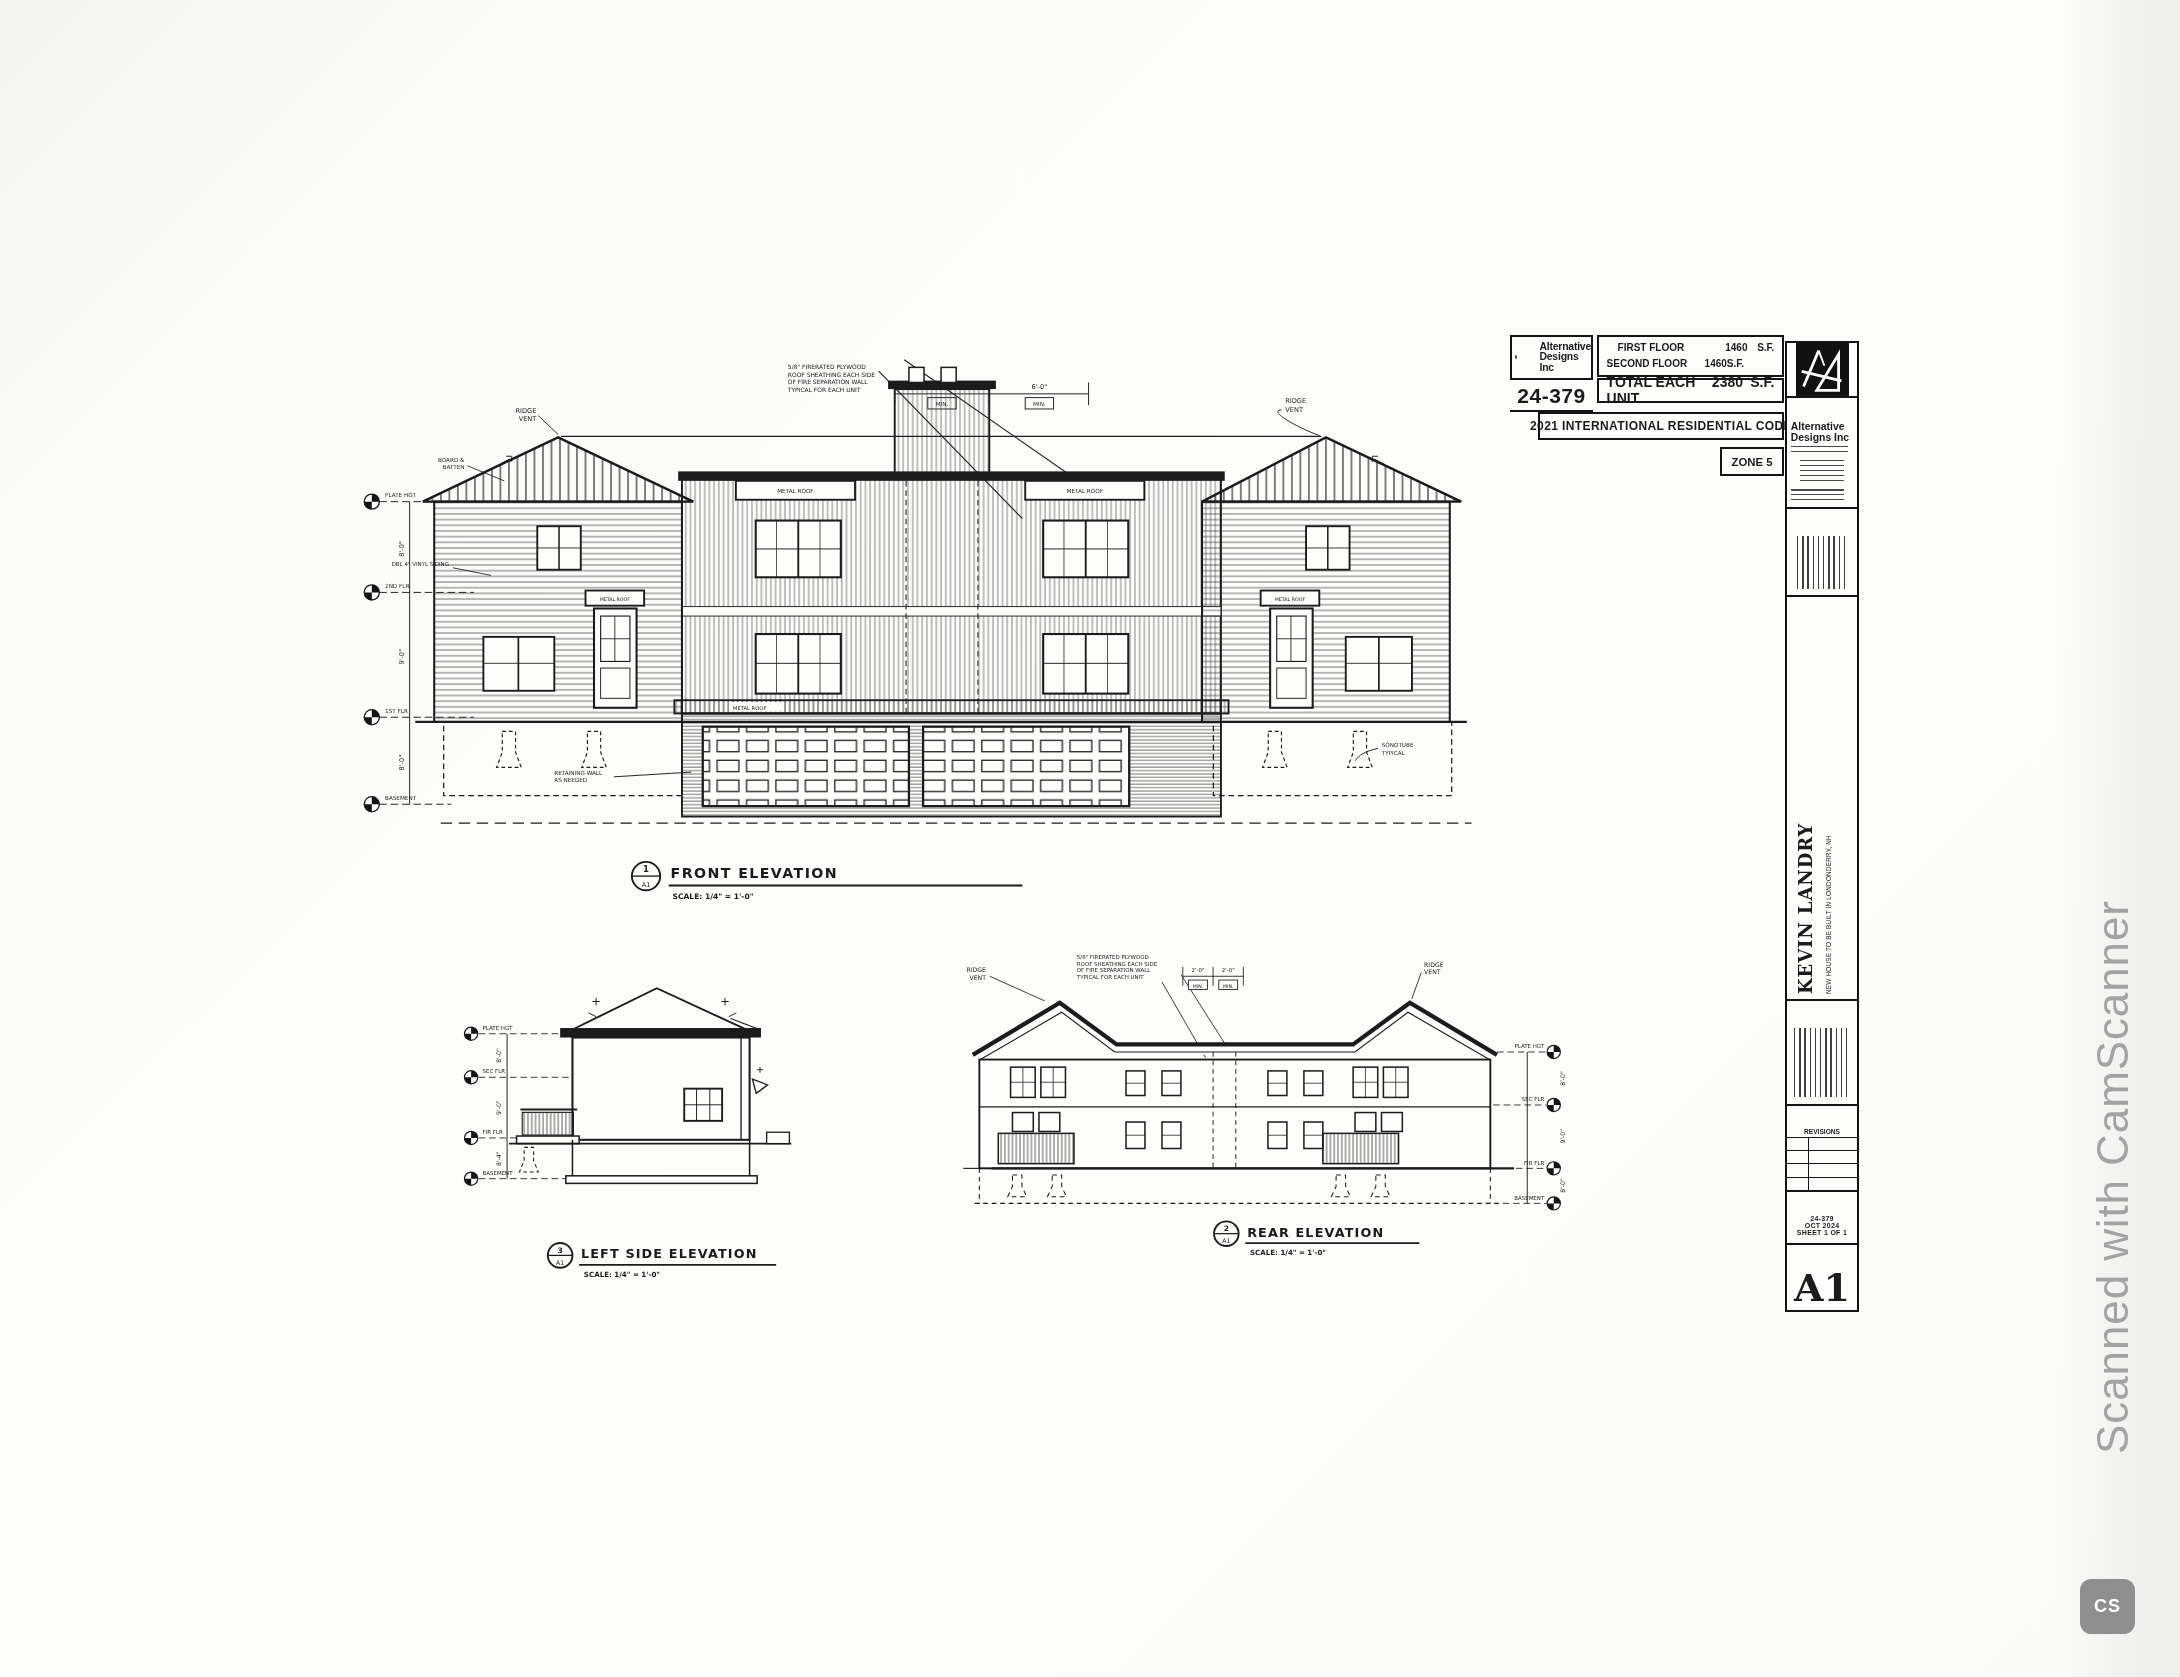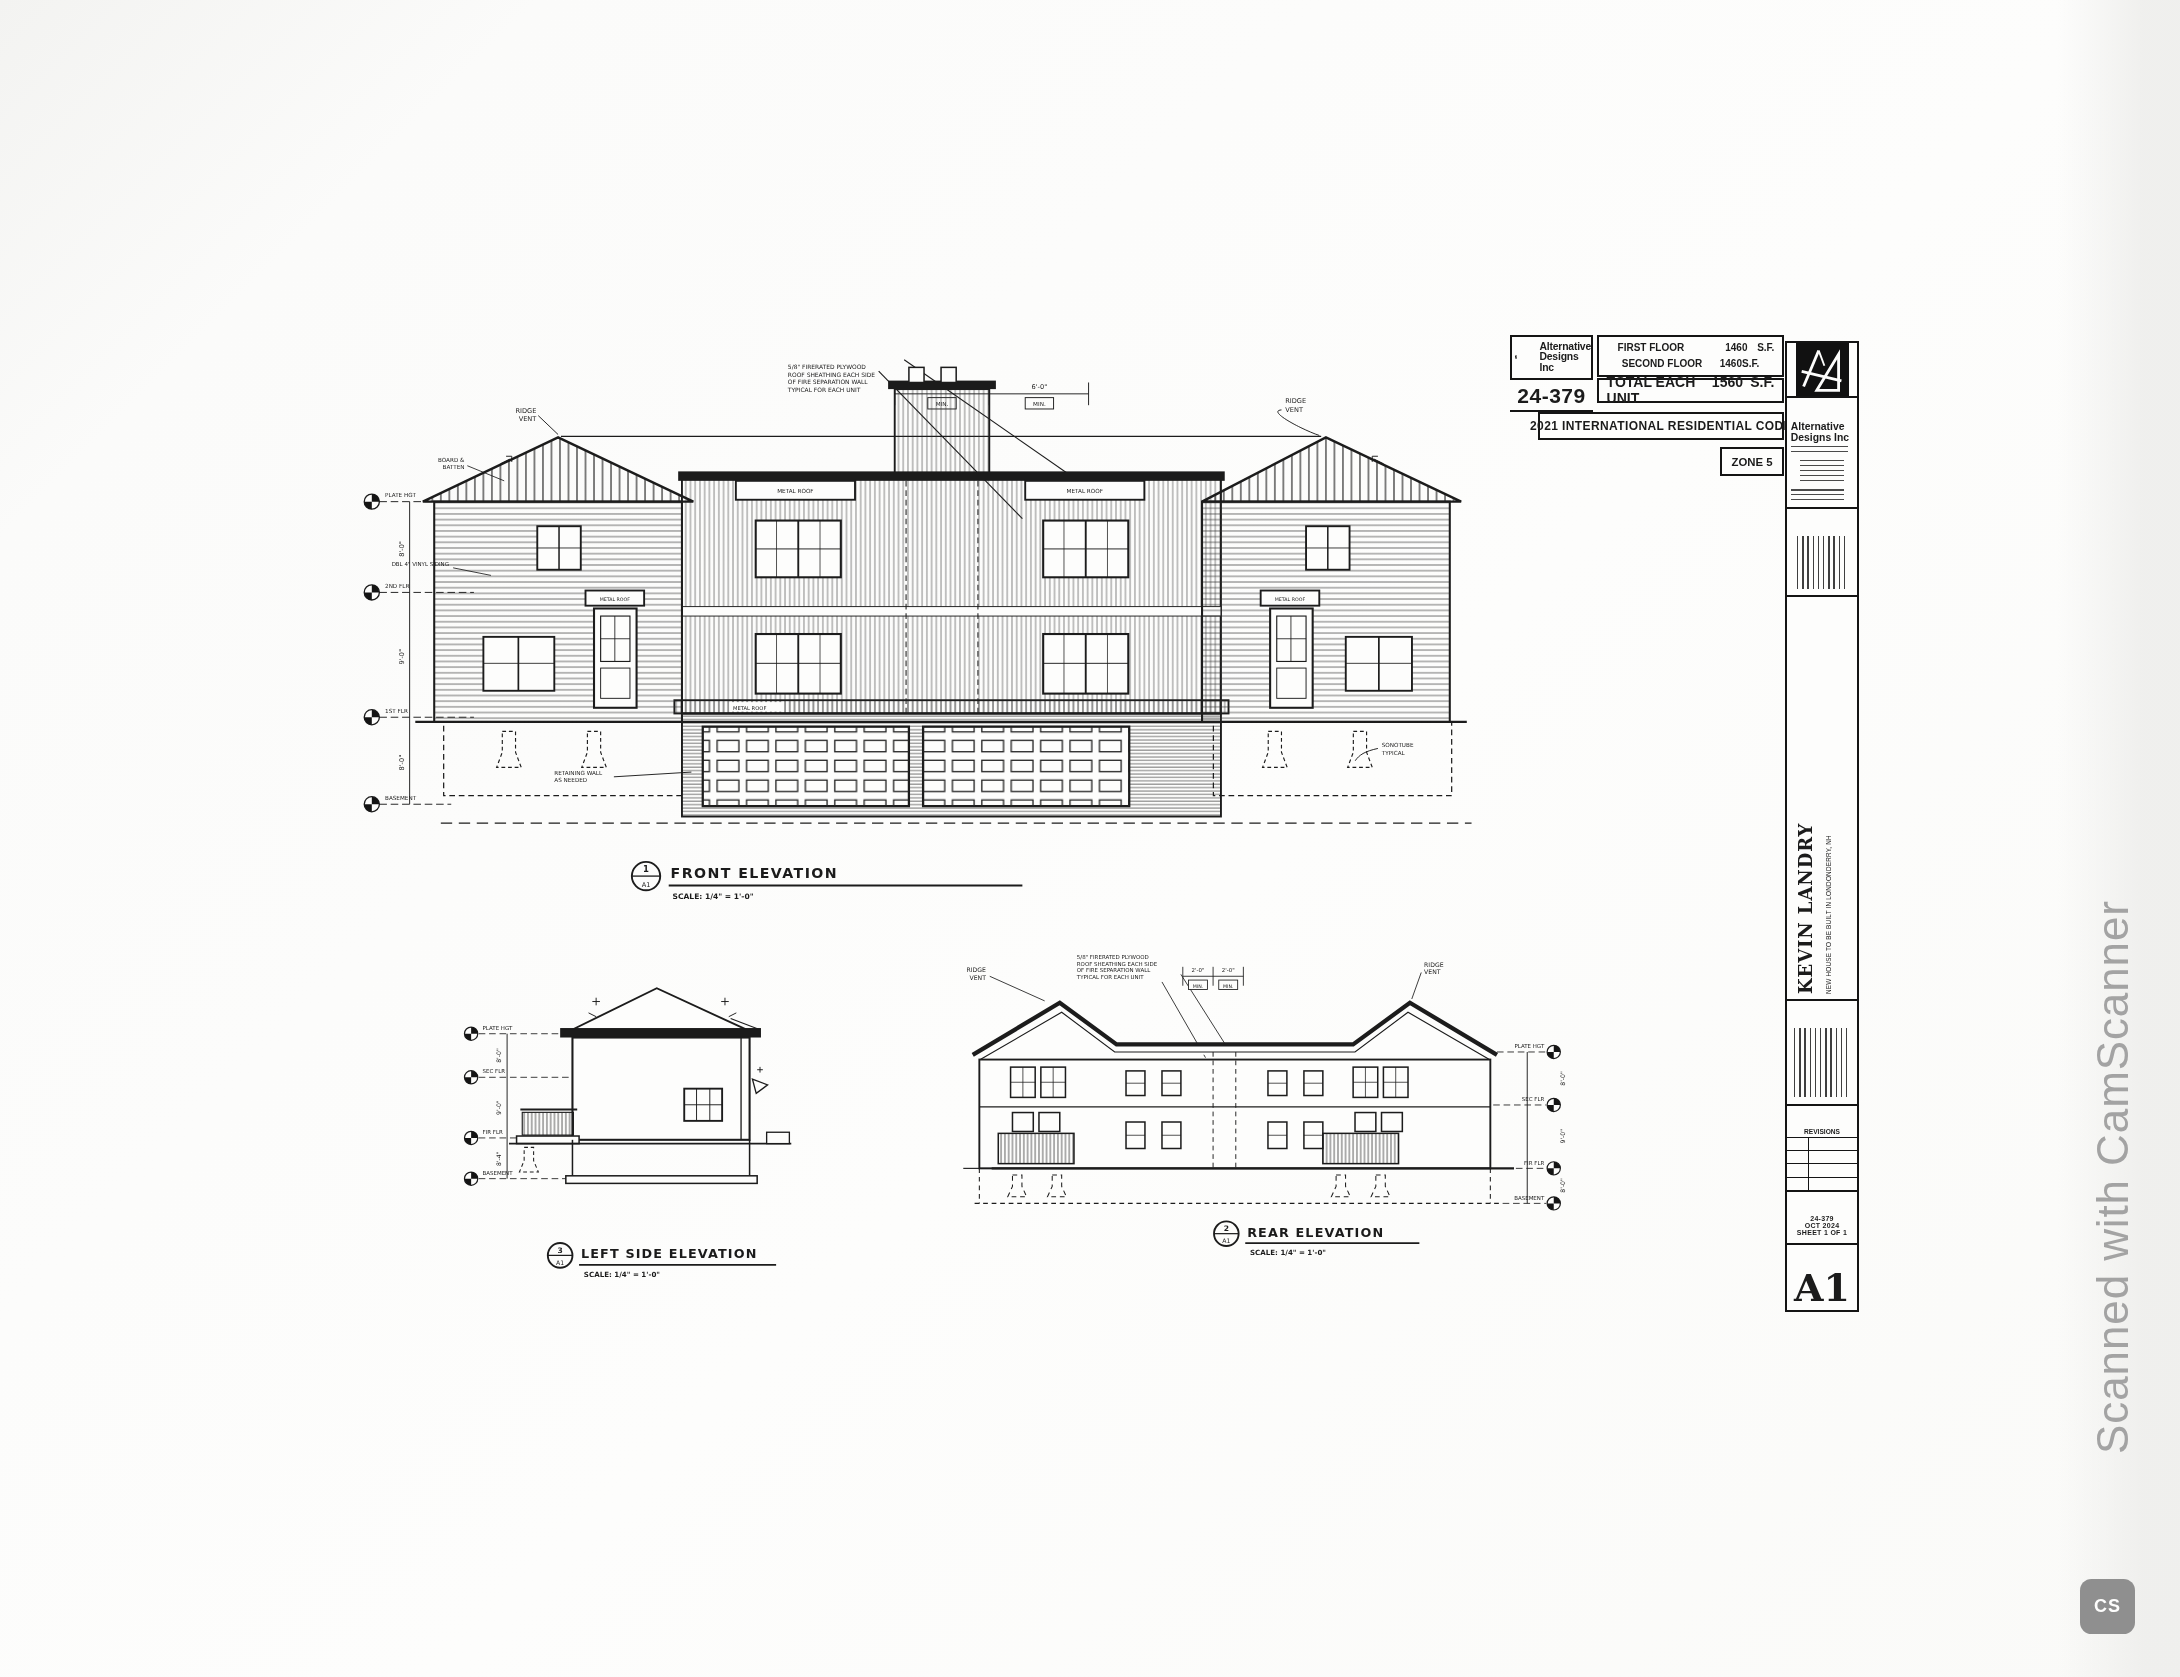--- a/index.html
+++ b/index.html
@@ -472,30 +472,30 @@
       </div>
     </div>
     <div class="abs" style="left:0;top:49px;width:83px;height:28px;border-bottom:2.8px solid #141414;display:flex;align-items:center;justify-content:center;font-size:21px;font-weight:bold;letter-spacing:0.5px;">24-379</div>
 
     <div class="abs box" style="left:87px;top:1.9px;width:187px;height:42px;padding:2.8px 7.6px;">
       <div style="display:flex;justify-content:space-between;font-size:10px;font-weight:bold;margin-top:1.9px;">
         <span style="width:98px;padding-left:11px;">FIRST FLOOR</span>
         <span>1460</span>
         <span>S.F.</span>
       </div>
-      <div style="display:flex;justify-content:center;font-size:10px;font-weight:bold;margin-top:5.7px;">
+      <div style="display:flex;justify-content:flex-start;font-size:10px;font-weight:bold;margin-top:5.7px;">
         <span style="width:98px;">SECOND FLOOR</span>
         <span>1460</span>
         <span>S.F.</span>
       </div>
     </div>
     <div class="abs box" style="left:87px;top:45px;width:187px;height:24.6px;padding:0 7.6px;display:flex;align-items:center;">
       <div style="display:flex;justify-content:space-between;font-size:14px;font-weight:bold;width:100%;">
         <span style="width:98px;">TOTAL EACH UNIT</span>
-        <span>1560</span>
+        <span>2380</span>
         <span>S.F.</span>
       </div>
     </div>
 
     <div class="abs box" style="left:28px;top:79px;width:246px;height:28px;display:flex;align-items:center;justify-content:center;font-size:12px;font-weight:bold;letter-spacing:0.4px;white-space:nowrap;">2021 INTERNATIONAL RESIDENTIAL CODE</div>
     <div class="abs box" style="left:210px;top:114px;width:64px;height:29px;display:flex;align-items:center;justify-content:center;font-size:11.4px;font-weight:bold;">ZONE 5</div>
   </div>
 
   <div class="abs box" style="left:1785px;top:341px;width:74px;height:971px;padding:0;display:flex;flex-direction:column;">
 

